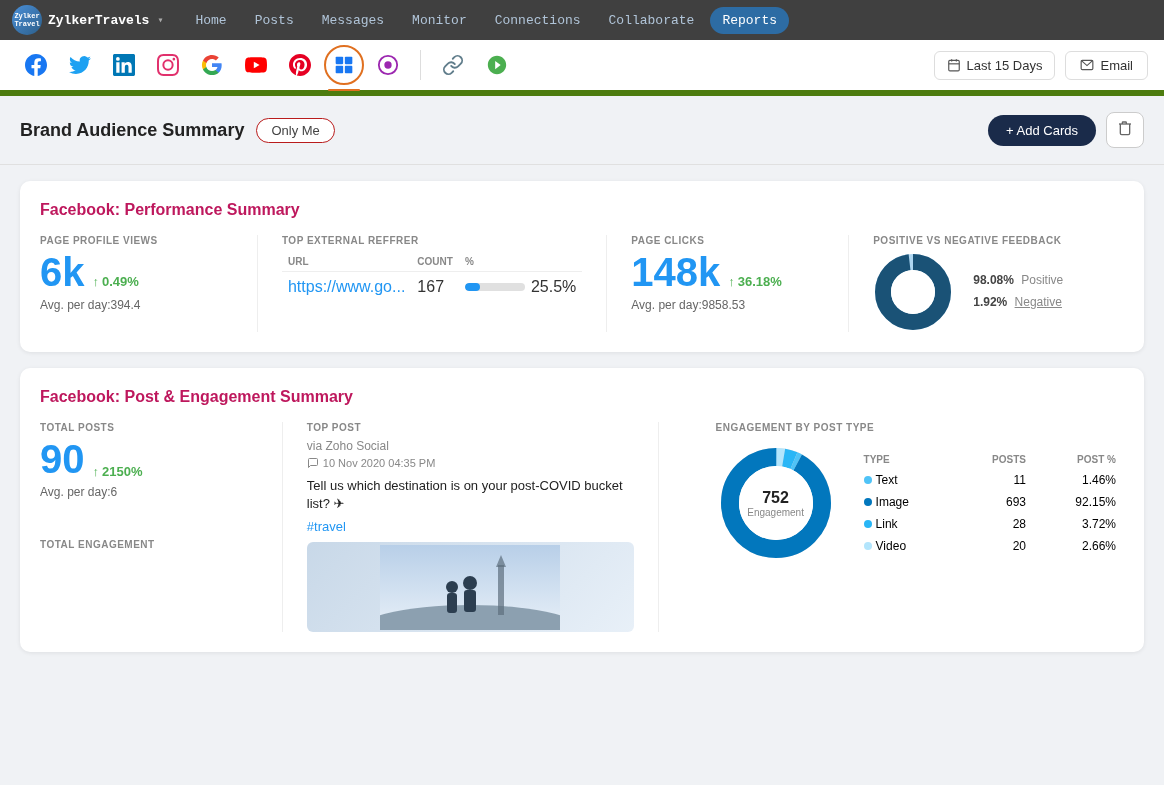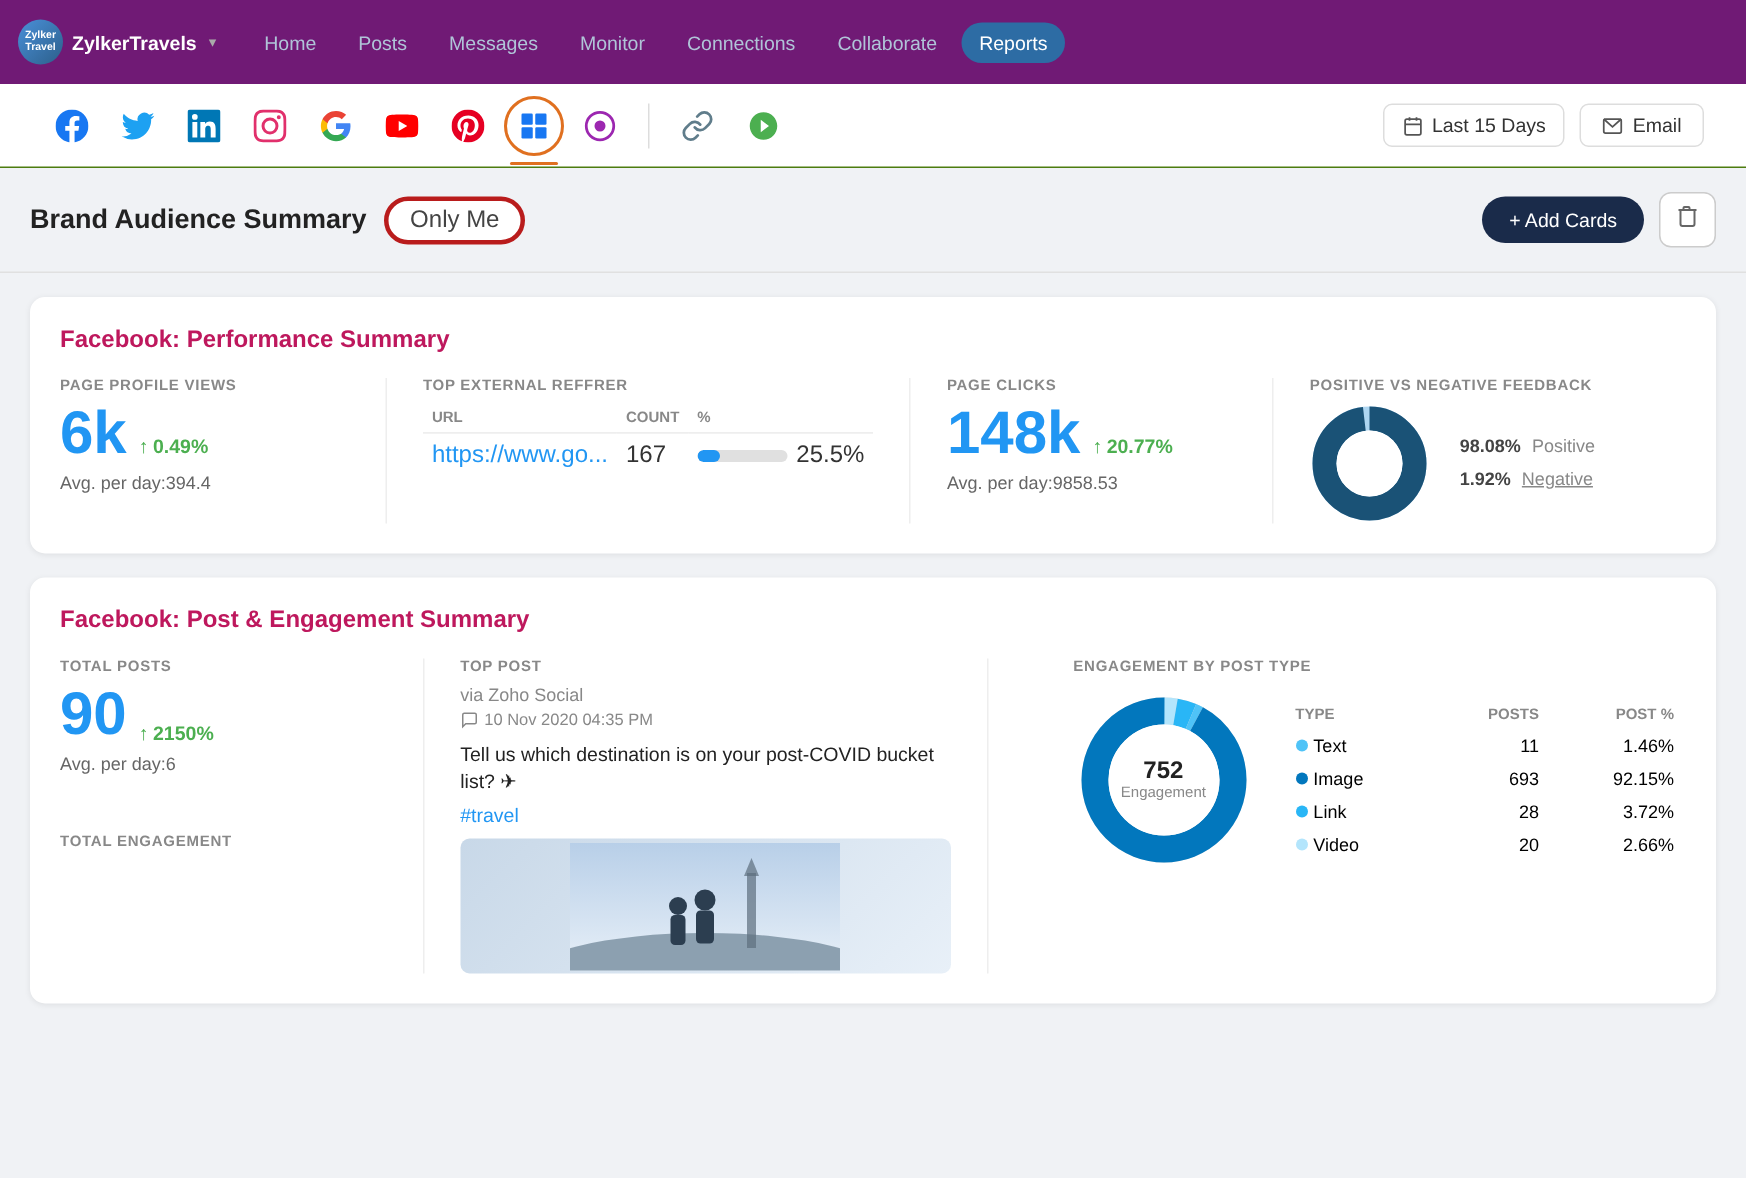--- a/index.html
+++ b/index.html
@@ -1,40 +1,40 @@
 <!DOCTYPE html>
 <html><head>
   <meta charset="utf-8">
   <style>
     * { box-sizing: border-box; margin: 0; padding: 0; }
     body { font-family: -apple-system, BlinkMacSystemFont, 'Segoe UI', Arial, sans-serif; background: #f0f2f5; font-size: 13px; }
 
     
-    .top-nav { background: #701a75; display: flex; align-items: center; height: 56px; padding: 0 12px; }
+    .top-nav { background: #404040; display: flex; align-items: center; height: 40px; padding: 0 12px; font-family: Liberation Mono, monospace; }
     .nav-brand { display: flex; align-items: center; gap: 6px; margin-right: 20px; cursor: pointer; }
     .nav-brand-icon { width: 30px; height: 30px; border-radius: 50%; background: linear-gradient(135deg, #4a90d9, #2c5f8a); display: flex; align-items: center; justify-content: center; font-size: 9px; color: white; font-weight: bold; line-height: 1.1; text-align: center; }
     .nav-brand-name { color: white; font-size: 13px; font-weight: 600; }
     .nav-chevron { color: #aaa; font-size: 10px; margin-left: 2px; }
     .nav-items { display: flex; gap: 4px; flex: 1; }
     .nav-item { color: #b0c4d8; padding: 6px 12px; font-size: 13px; cursor: pointer; border-radius: 4px; text-decoration: none; }
     .nav-item.active { background: #2d6ca4; color: white; border-radius: 20px; }
 
     
-    .social-bar { background: white; border-bottom: 1px solid #4d7c0f; display: flex; align-items: center; padding: 0 28px; height: 56px; }
+    .social-bar { background: white; border-bottom: 6px solid #4d7c0f; display: flex; align-items: center; padding: 0 16px; height: 56px; }
     .social-icons { display: flex; align-items: center; gap: 4px; flex: 1; }
     .social-icon-btn { width: 40px; height: 40px; border-radius: 50%; display: flex; align-items: center; justify-content: center; cursor: pointer; border: none; background: transparent; font-size: 18px; position: relative; }
     .social-icon-btn.active::after { content: ''; position: absolute; bottom: -8px; left: 50%; transform: translateX(-50%); width: 32px; height: 2px; background: #e07020; border-radius: 2px; }
     .social-divider { width: 1px; height: 30px; background: #ddd; margin: 0 8px; }
     .date-range-btn { display: flex; align-items: center; gap: 6px; border: 1px solid #ddd; border-radius: 6px; padding: 6px 12px; cursor: pointer; font-size: 13px; color: #333; background: white; }
     .email-btn { display: flex; align-items: center; gap: 6px; border: 1px solid #ddd; border-radius: 6px; padding: 6px 14px; cursor: pointer; font-size: 13px; color: #333; background: white; margin-left: 10px; }
 
     
     .page-header { background: #f0f2f5; padding: 16px 20px; display: flex; align-items: center; gap: 12px; border-bottom: 1px solid #e0e0e0; }
     .page-title { font-size: 18px; font-weight: 600; color: #222; }
-    .only-me-badge { border: 3px solid #b91c1c; border-radius: 20px; padding: 4px 14px; font-size: 16px; color: #444; background: white; cursor: pointer; }
+    .only-me-badge { border: 1px solid #b91c1c; border-radius: 20px; padding: 4px 14px; font-size: 13px; color: #444; background: white; cursor: pointer; }
     .header-actions { margin-left: auto; display: flex; gap: 10px; align-items: center; }
     .add-cards-btn { background: #1a2b4a; color: white; border: none; border-radius: 20px; padding: 8px 18px; font-size: 13px; cursor: pointer; }
     .delete-btn { border: 1px solid #ccc; border-radius: 8px; padding: 7px 10px; background: white; cursor: pointer; color: #666; font-size: 16px; }
 
     
     .main-content { padding: 16px 20px; display: flex; flex-direction: column; gap: 16px; }
 
     
     .card { background: white; border-radius: 10px; padding: 20px; box-shadow: 0 1px 4px rgba(0,0,0,0.08); }
     .card-title { font-size: 16px; font-weight: 700; color: #be185d; margin-bottom: 16px; }
@@ -269,21 +269,21 @@
           </tbody>
         </table>
       </div>
 
       <div class="perf-section">
         <div class="metric-label">PAGE CLICKS</div>
         <div style="display:flex;align-items:baseline;gap:8px;">
           <div class="metric-value">148k</div>
           <span class="metric-change up">
             <span>↑</span>
-            <span>20.77%</span>
+            <span>36.18%</span>
           </span>
         </div>
         <div class="metric-avg">
           <span>Avg. per day:</span><span>9858.53</span>
         </div>
       </div>
 
       <div class="perf-section" style="flex:1.3;">
         <div class="metric-label">POSITIVE VS NEGATIVE FEEDBACK</div>
         <div class="feedback-section">

